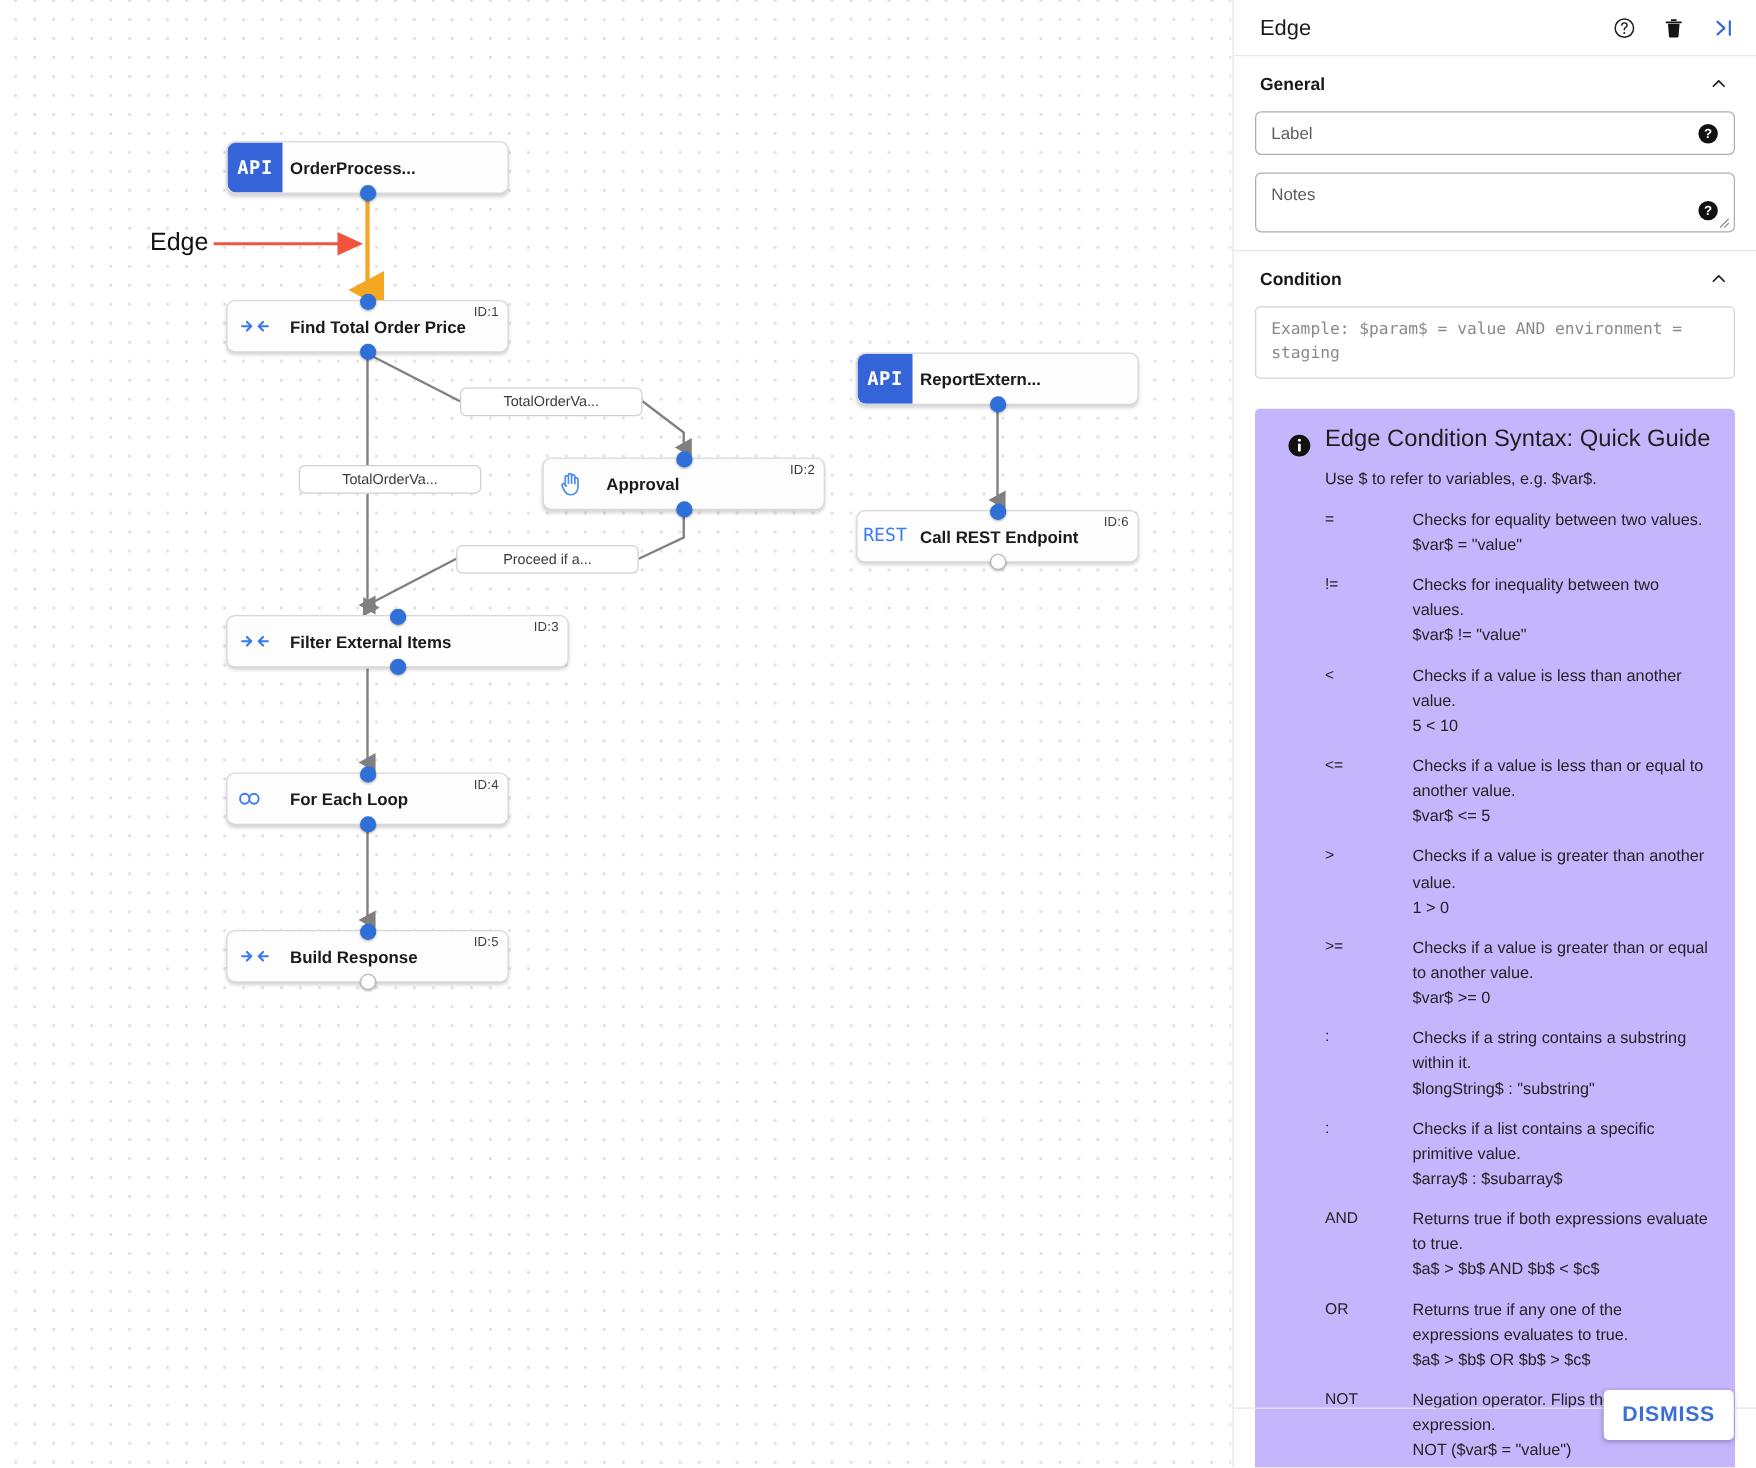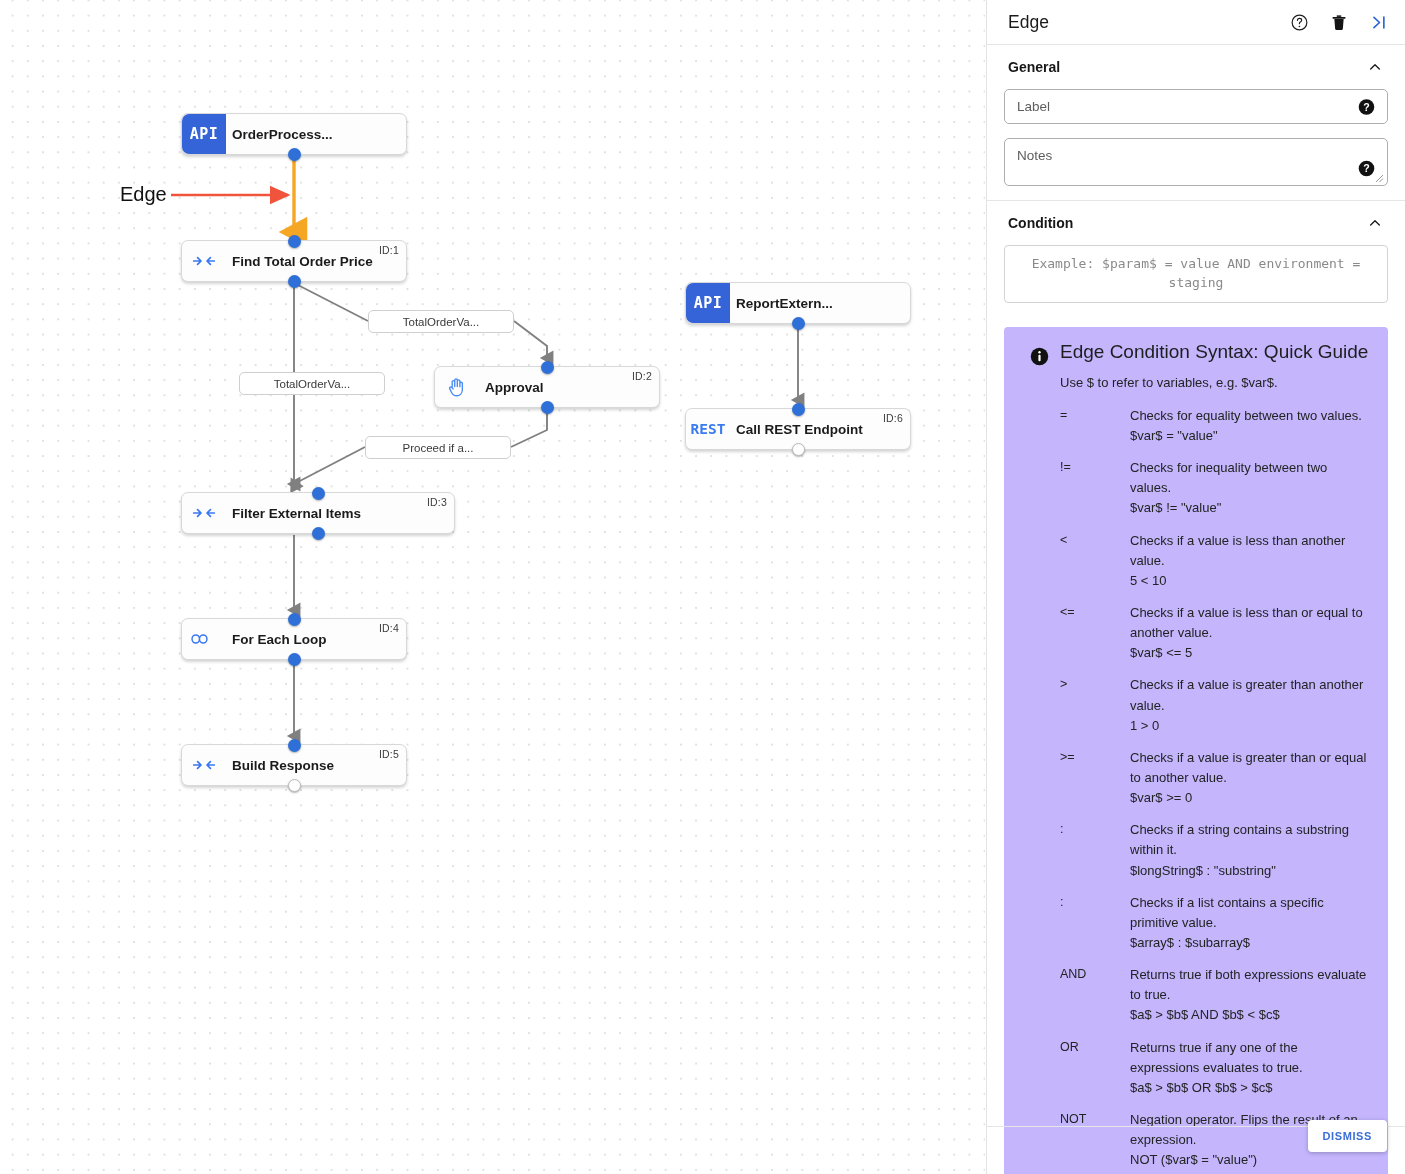--- a/index.html
+++ b/index.html
@@ -48,21 +48,21 @@
     background: #3464d8;
     color: #ffffff;
     font-family: "DejaVu Sans Mono", monospace;
     font-weight: 700;
     font-size: 15px;
     letter-spacing: 0.5px;
   }
   .node-icon.rest-badge {
     color: #3a7bf0;
     font-family: "DejaVu Sans Mono", monospace;
-    font-weight: 700;
+    font-weight: 400;
     font-size: 14.5px;
     letter-spacing: 0px;
   }
   .node-title {
     font-size: 13.5px;
     font-weight: 700;
     color: #1b1b1b;
     padding-left: 6px;
     white-space: nowrap;
   }
@@ -184,21 +184,20 @@
   .cond-box {
     border: 1px solid #d3d3d3;
     border-radius: 4px;
     height: 58px;
     padding: 9px 12px;
     font-family: "DejaVu Sans Mono", monospace;
     font-size: 13px;
     line-height: 1.45;
     color: #8a8a8a;
     background: #fff;
-    text-align: center;
   }
 
   .guide {
     margin-top: 24px;
     background: #c4b5fd;
     border-radius: 4px;
     padding: 15px 14px 16px 14px;
     display: flex;
     gap: 0;
   }
@@ -240,21 +239,21 @@
     right: 18px; bottom: 22px;
     z-index: 5;
   }
   .dismiss-btn {
     background: #ffffff;
     border: none;
     border-radius: 4px;
     box-shadow: 0 1px 4px rgba(0,0,0,0.26);
     padding: 10px 15px;
     color: #3b6fd6;
-    font-size: 11px;
+    font-size: 17px;
     font-weight: 700;
     letter-spacing: 0.6px;
     font-family: "Liberation Sans", sans-serif;
     cursor: pointer;
   }
   .bottom-rule {
     position: absolute;
     left: 0; right: 0; bottom: 47px;
     height: 1px; background: #e6e6e6;
   }

